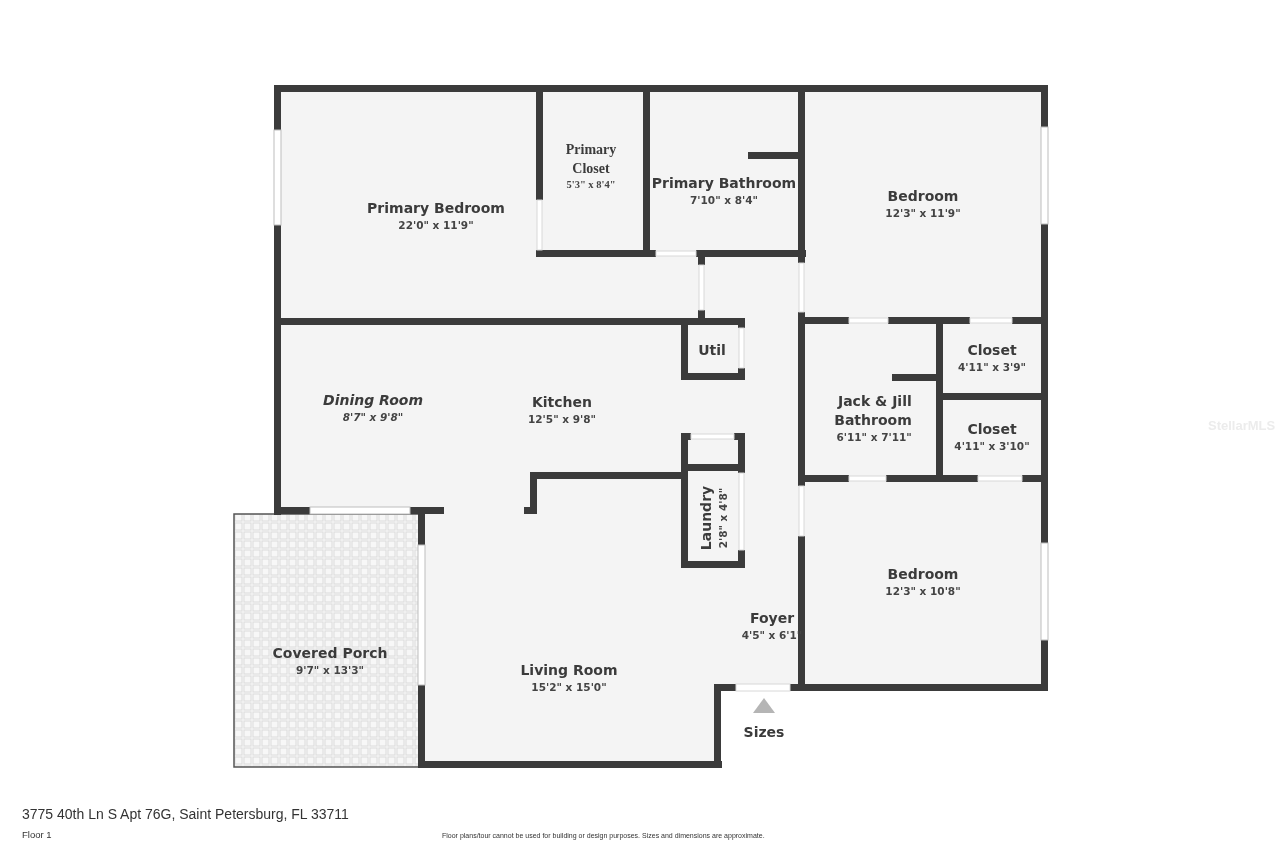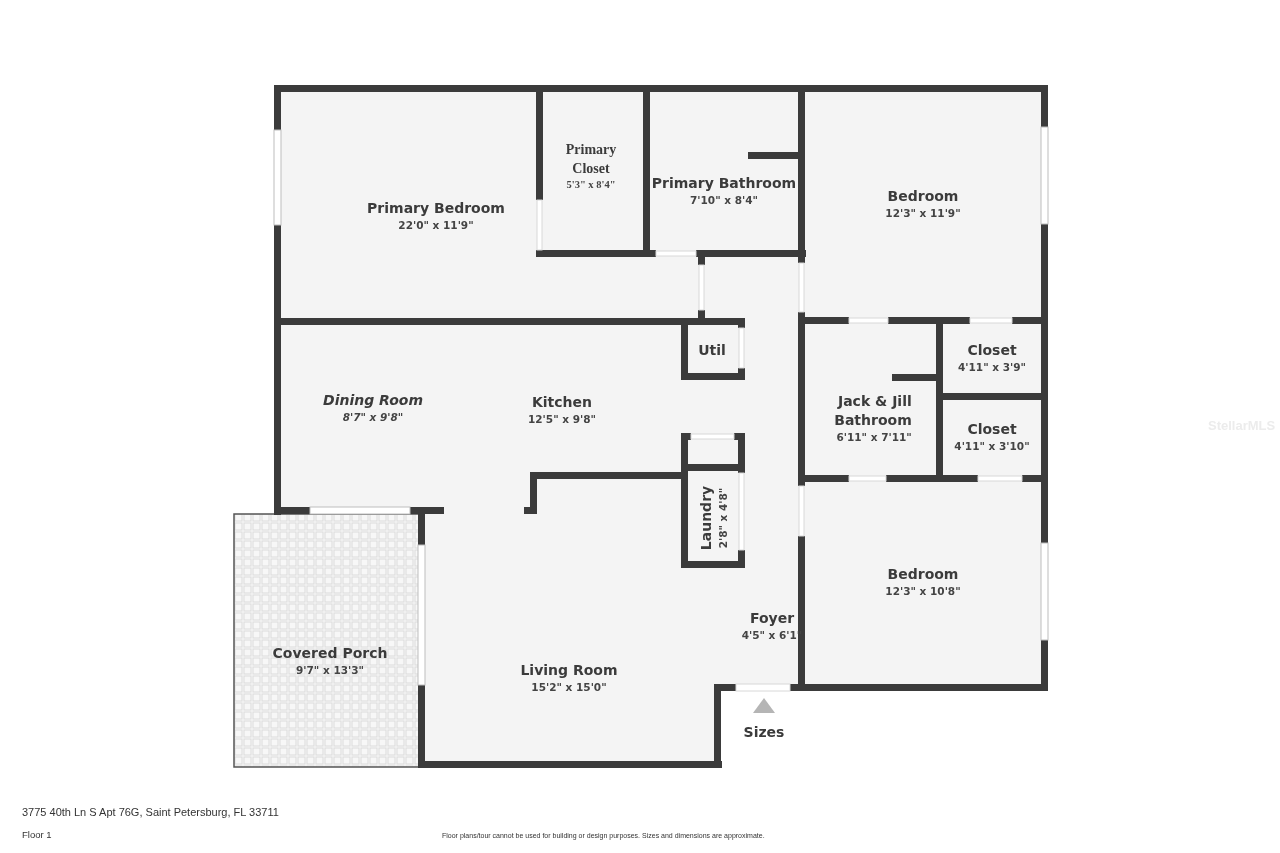--- a/index.html
+++ b/index.html
@@ -7,21 +7,21 @@
          font-family: "DejaVu Sans", sans-serif; }
   svg { position: absolute; left: 0; top: 0; }
   .room-fill { fill: #f4f4f4; }
   .wall { fill: #3b3b3b; }
   .door { fill: #ffffff; stroke: #d8d8d8; stroke-width: 1; }
   .win { fill: #ffffff; stroke: #bdbdbd; stroke-width: 1; }
   .lbl { position: absolute; text-align: center; color: #3b3b3b; transform: translate(-50%, -50%); white-space: nowrap; }
   .lbl .name { font-weight: bold; font-size: 14px; line-height: 19px; display: block; }
   .lbl .dim { font-weight: bold; font-size: 10.5px; line-height: 14px; display: block; color: #444; }
   .lbl.rot { transform: translate(-50%, -50%) rotate(-90deg); }
-  .footer-addr { position: absolute; left: 22px; top: 806px; font-size: 11px; color: #333; font-family: "Liberation Sans", sans-serif; }
+  .footer-addr { position: absolute; left: 22px; top: 806px; font-size: 14px; color: #333; font-family: "Liberation Sans", sans-serif; }
   .footer-floor { position: absolute; left: 22px; top: 829px; font-size: 9.5px; color: #333; font-family: "Liberation Sans", sans-serif; }
   .footer-disc { position: absolute; left: 442px; top: 832px; font-size: 7px; color: #333; font-family: "Liberation Sans", sans-serif; }
   .watermark { position: absolute; left: 1208px; top: 418px; font-size: 13px; color: #ececec; font-weight: bold; font-family: "Liberation Sans", sans-serif; }
   .entry-lbl { position: absolute; left: 764px; top: 732px; transform: translate(-50%, -50%); font-size: 14px; font-weight: bold; color: #3b3b3b; }
 </style>
 </head>
 <body>
 
 <svg width="1280" height="853" viewBox="0 0 1280 853">
   <defs>

